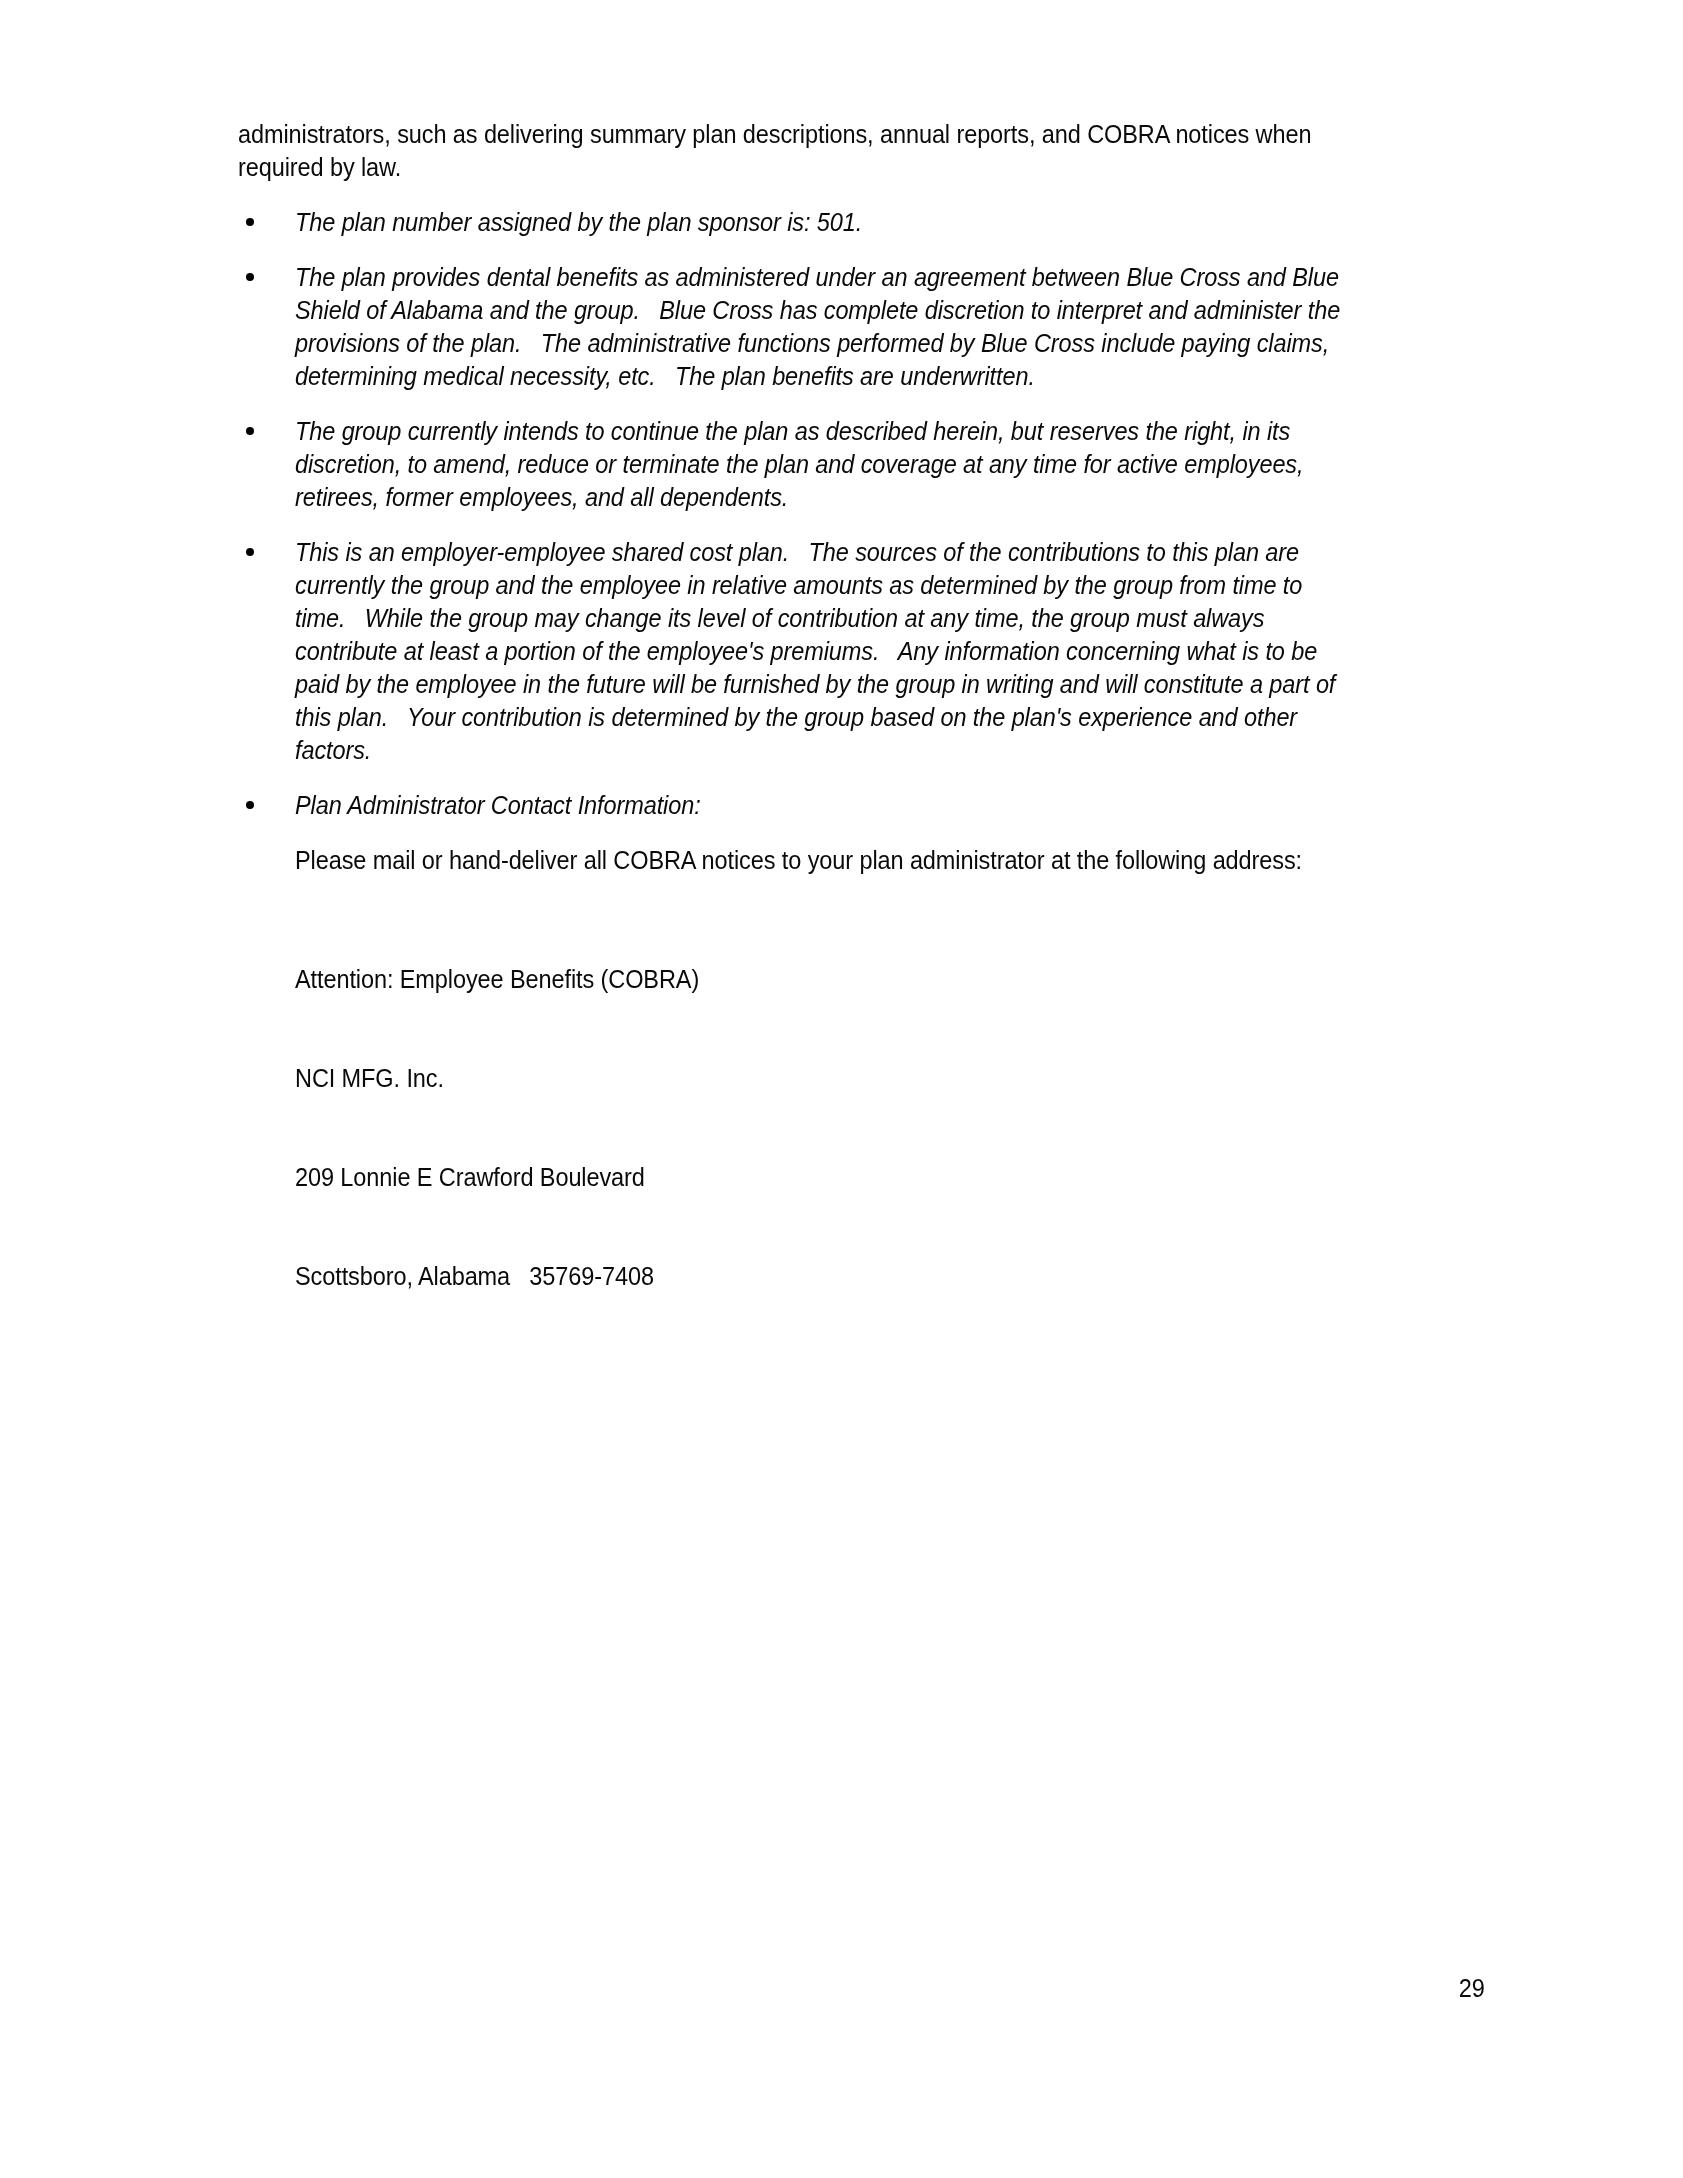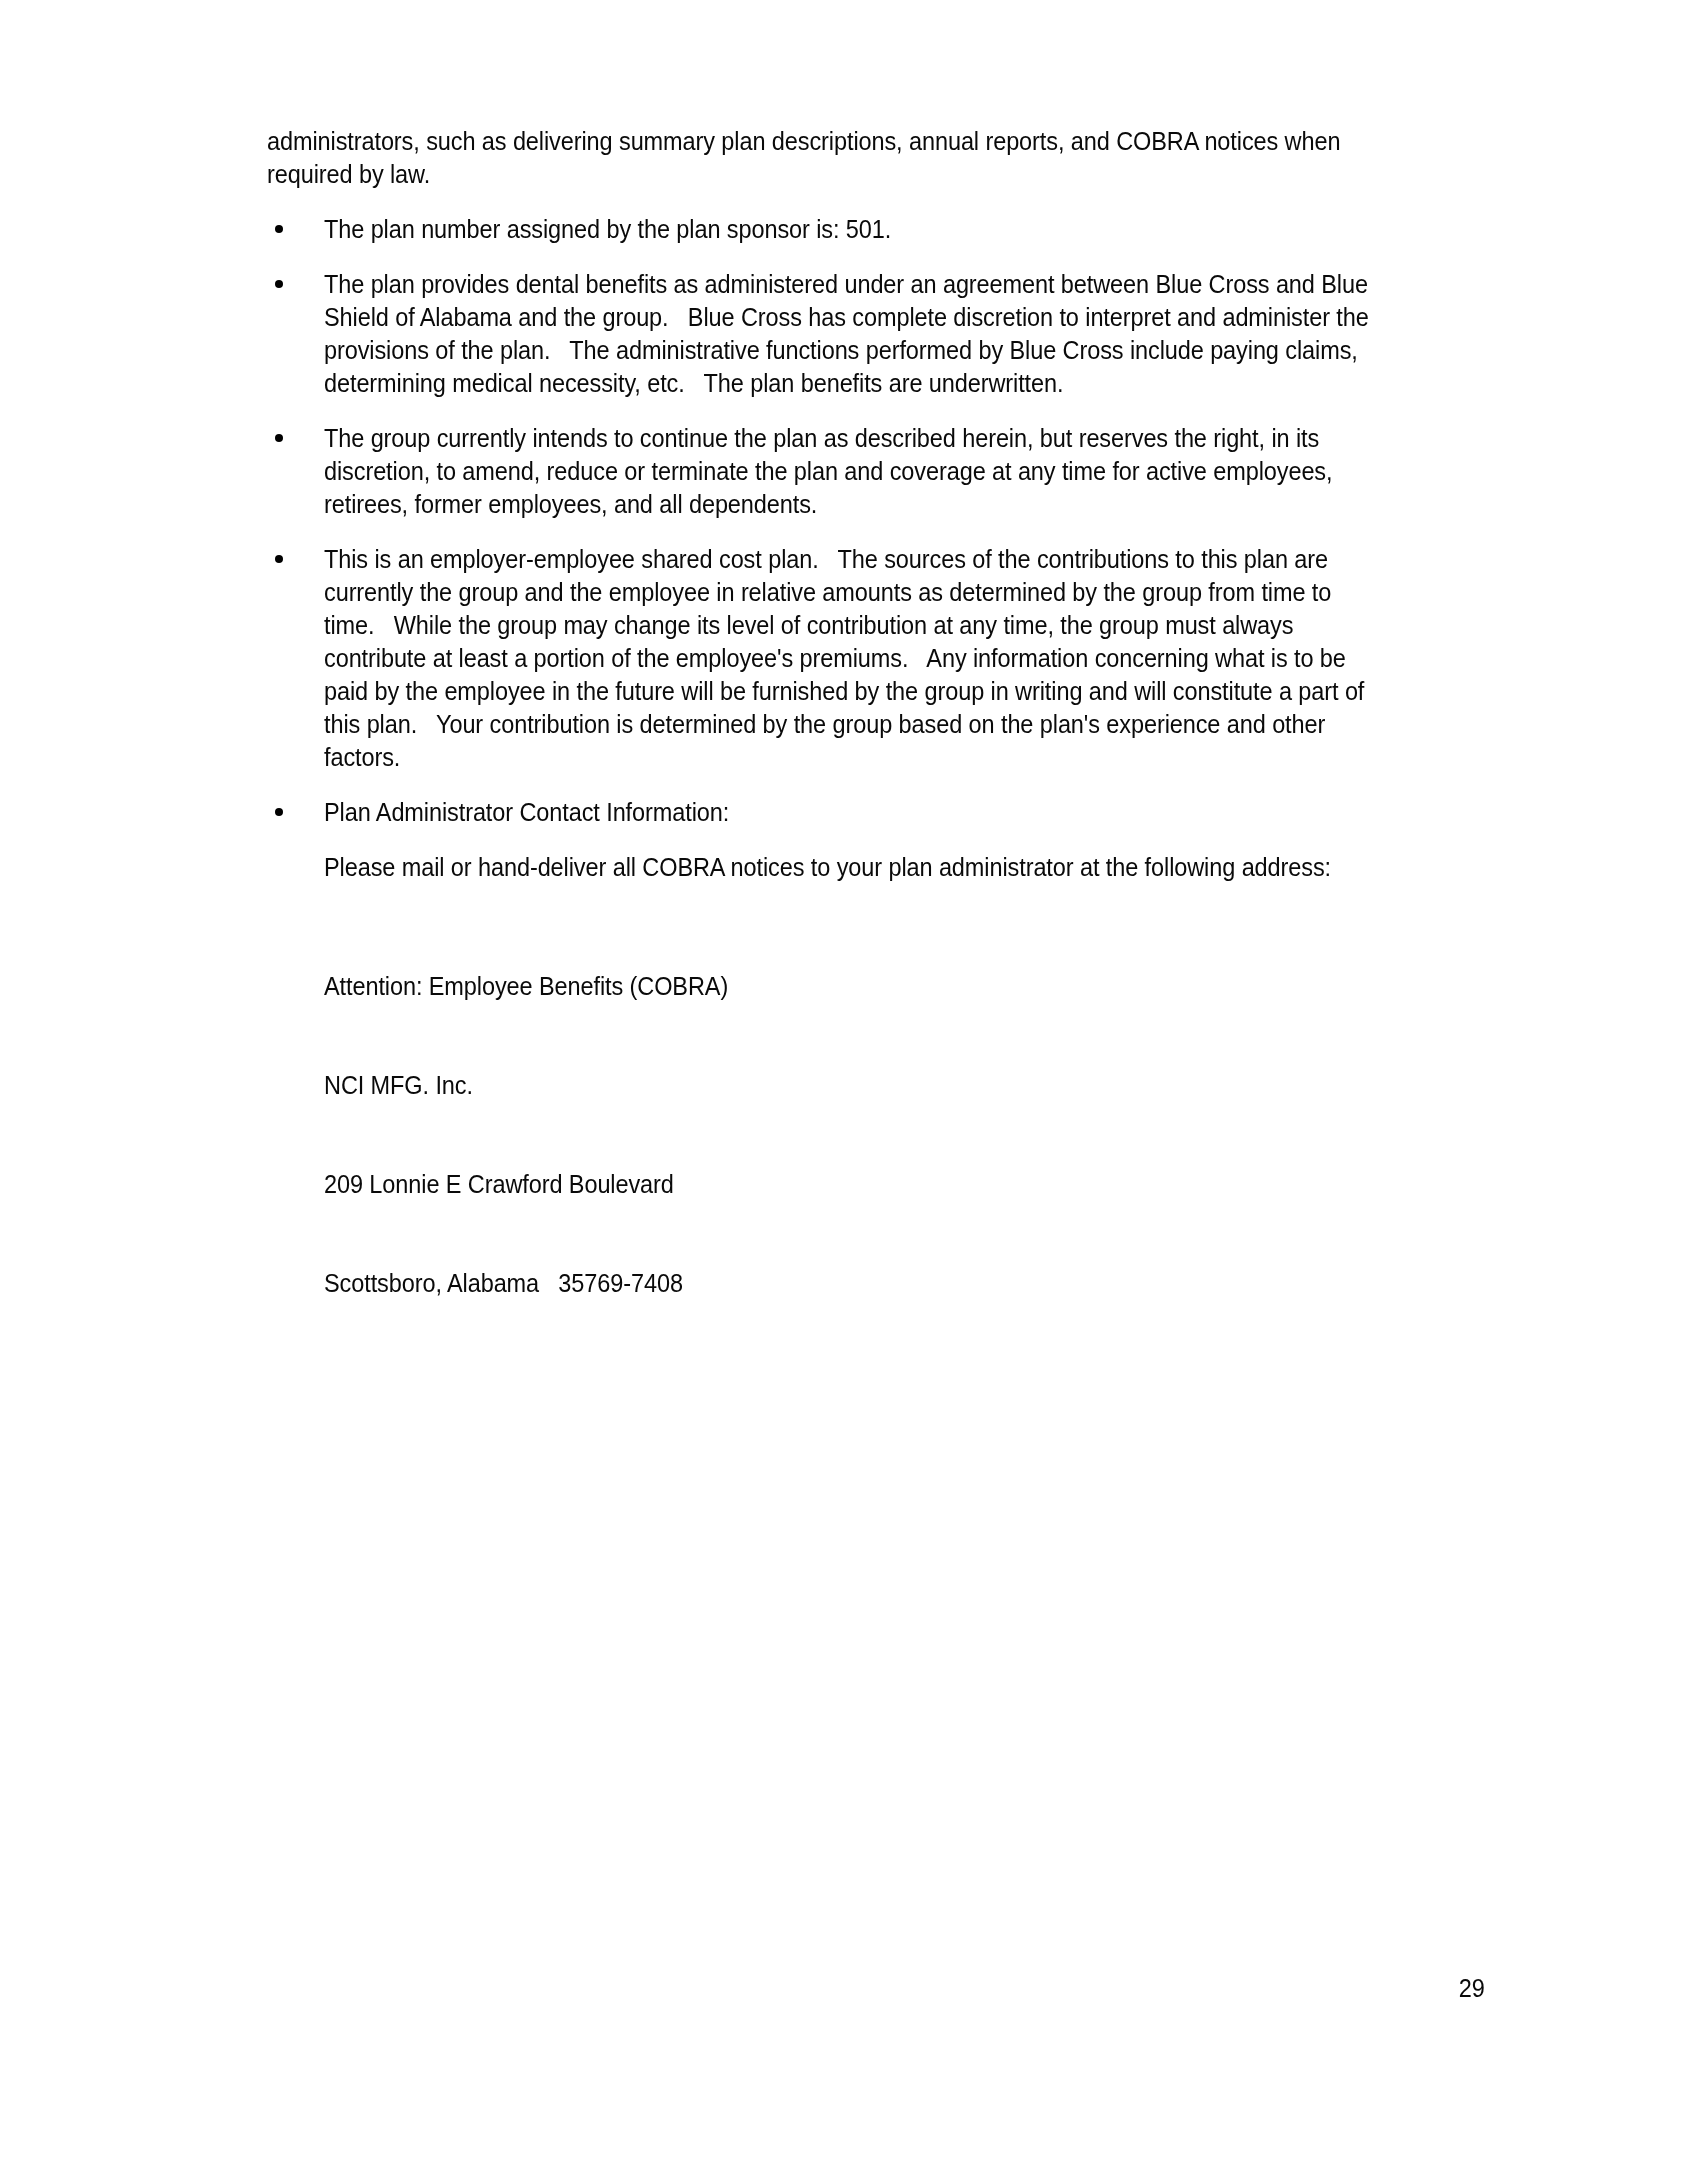--- a/index.html
+++ b/index.html
@@ -23,23 +23,22 @@
     top: 0;
     width: 1683px;
     height: 2178px;
     background: #ffffff;
     overflow: hidden;
   }
 
   .content {
     position: absolute;
     left: 238px;
-    top: 125px;
+    top: 118px;
     width: 1188px;
-    margin-left: 29px;
   }
 
   
   .txt {
     font-family: "Liberation Sans", sans-serif;
     font-size: 25px;
     line-height: 33px;
     letter-spacing: -0.1px;
     text-align: left;
     color: #0a0a0a;
@@ -59,20 +58,21 @@
     margin: 0;
     padding: 0;
     list-style: none;
   }
 
   .bullet-item {
     position: relative;
     padding-left: 57px;
     margin-bottom: 22px;
     width: 1121px;
+    font-style: italic;
   }
 
   .bullet-item .dot {
     position: absolute;
     left: 8px;
     top: 12px;
     width: 8px;
     height: 8px;
     background: #000;
     border-radius: 50%;

